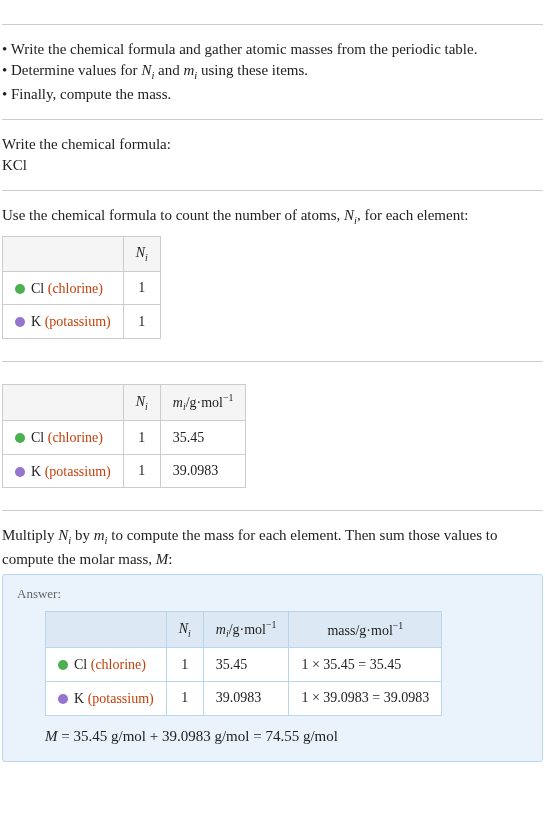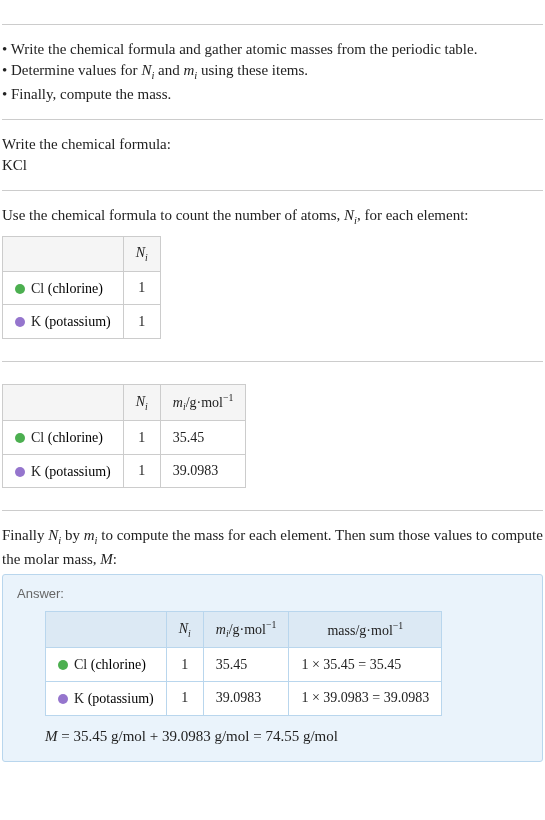--- a/index.html
+++ b/index.html
@@ -62,32 +62,32 @@
       margin-right: 6px;
       vertical-align: middle;
     }
     .dot-cl { background: #4CAF50; }
     .dot-k { background: #9575CD; }
     .element-label {
       vertical-align: middle;
       text-align: center;
     }
     .element-paren {
-      color: #000000;
+      color: #c2410c;
       vertical-align: middle;
     }
     .answer-box {
       background: #eaf3fb;
       border: 1px solid #b9d6ed;
       border-radius: 3px;
       padding: 10px 14px 14px 14px;
       margin-top: 4px;
     }
     .answer-label {
-      font-family: Liberation Sans, sans-serif;
+      font-family: Liberation Serif, serif;
       font-size: 13px;
       color: #666;
       margin-bottom: 6px;
     }
     .answer-box table {
       margin-left: 28px;
     }
     .answer-box th {
       background: #dce9f4;
     }
@@ -177,21 +177,21 @@
       <td>39.0983</td>
     </tr>
   </tbody>
     </table>
 </div>
 
 <hr class="divider">
 
 <div class="section">
   <div>
-    <span>Finally </span><span class="formula">N</span><span class="sub">i</span><span> by </span><span class="formula">m</span><span class="sub">i</span><span> to compute the mass for each element. Then sum those values to compute the molar mass, </span><span class="formula">M</span><span>:</span>
+    <span>Multiply </span><span class="formula">N</span><span class="sub">i</span><span> by </span><span class="formula">m</span><span class="sub">i</span><span> to compute the mass for each element. Then sum those values to compute the molar mass, </span><span class="formula">M</span><span>:</span>
   </div>
 
   <div class="answer-box">
     <div class="answer-label">Answer:</div>
     <table>
       <tbody>
           <tr>
         <th></th>
         <th><span class="formula">N</span><span class="sub">i</span></th>
         <th><span class="formula">m</span><span class="sub">i</span><span>/g·mol</span><span class="sup">−1</span></th>

